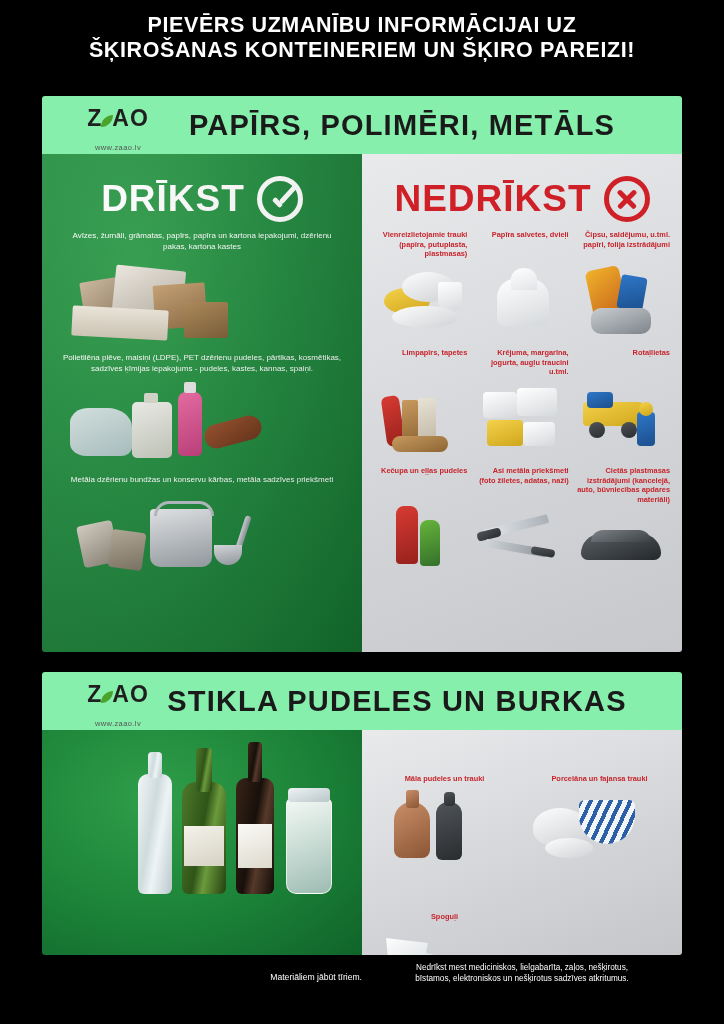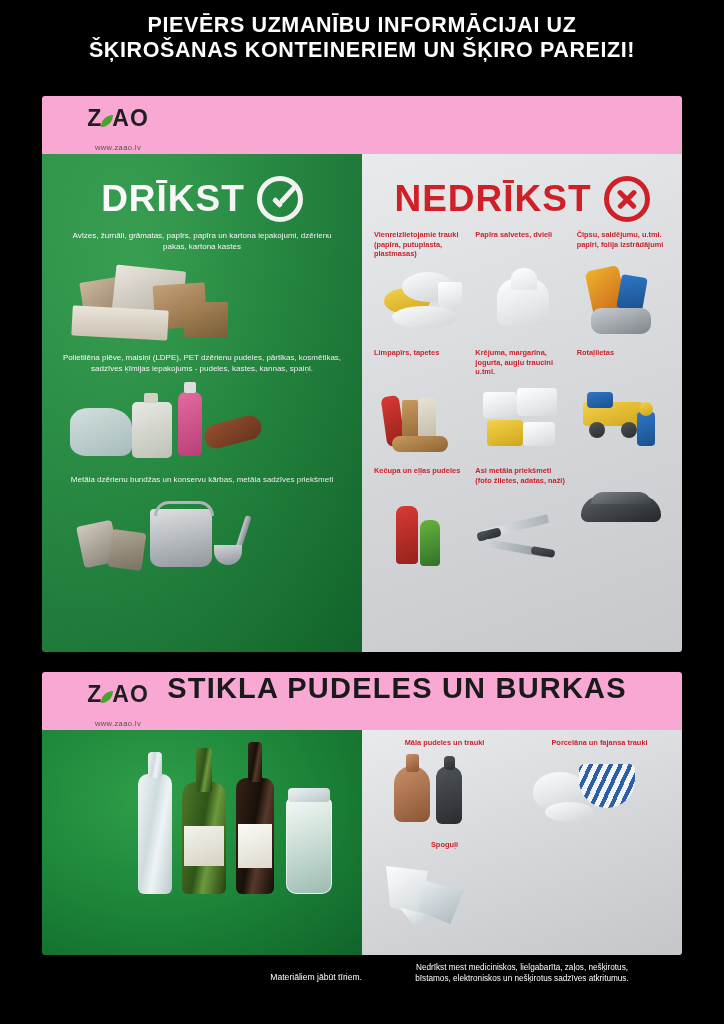--- a/index.html
+++ b/index.html
@@ -28,22 +28,23 @@
     left: 42px; right: 42px;
     border-radius: 3px;
     overflow: hidden;
   }
   .panel-1 { top: 96px; height: 556px; }
   .panel-2 { top: 672px; height: 283px; }
 
   .panel-head {
     position: relative;
     height: 58px;
-    background: #f9a8d4;
+    background: #86efac;
     display: flex;
+    align-items: center;
   }
   .panel-2 .panel-head { height: 58px; }
 
   .logo {
     position: absolute;
     left: 22px; top: 10px;
     width: 108px;
     text-align: center;
   }
   .logo .mark {
@@ -143,21 +144,21 @@
     padding: 0 6px 4px 6px; font-weight: normal;
   }
   .yes-art { position: relative; height: 92px; }
 
   
   .no-grid {
     display: grid;
     grid-template-columns: 1fr 1fr 1fr;
     gap: 2px 4px;
   }
-  .no-cell { text-align: left; }
+  .no-cell { text-align: right; }
   .no-cap {
     color: #c8242c; font-size: 7.4px; line-height: 9.6px;
     font-weight: bold; min-height: 30px; padding: 0 2px;
   }
   .no-art { height: 86px; position: relative; }
 
   
   .glass-body { display: flex; height: calc(100% - 58px); }
   .glass-left {
     width: 50%;
@@ -165,21 +166,21 @@
     position: relative;
   }
   .glass-right {
     width: 50%;
     background: linear-gradient(160deg, #e9eaec 0%, #d2d4d7 60%, #c4c6c9 100%);
     padding: 8px 8px;
   }
   .glass-grid {
     display: grid; grid-template-columns: 1fr 1fr; gap: 2px 6px;
   }
-  .glass-cell { text-align: center; }
+  .glass-cell { text-align: center; margin-top: 36px; }
   .glass-cap { color: #c8242c; font-size: 7.4px; font-weight: bold; line-height: 10px; min-height: 12px; }
   .glass-art { height: 88px; position: relative; }
 
   
   .footer {
     position: absolute; left: 42px; right: 42px; top: 962px;
     display: flex; color: #fff;
   }
   .footer .f-left {
     width: 50%; text-align: right; font-size: 8.6px; padding-top: 10px;
@@ -243,20 +244,21 @@
 
   <div class="panel panel-1">
 
     <div class="panel-head">
       <div class="logo">
         <div class="mark">
           <span>Z</span><span class="leaf"></span><span>AO</span>
         </div>
         <div class="url">www.zaao.lv</div>
       </div>
+      <div class="panel-title">PAPĪRS,  POLIMĒRI,  METĀLS</div>
     </div>
 
     <div class="panel-body">
 
       <div class="side-yes">
         <div class="hdr-yes">
           <div class="word">DRĪKST</div>
           <div class="circle-ok"></div>
         </div>
 
@@ -371,20 +373,21 @@
             <div class="no-cap">Asi metāla priekšmeti (foto žiletes, adatas, naži)</div>
             <div class="no-art">
               <span class="obj" style="left:10px;top:26px;width:66px;height:9px;background:linear-gradient(90deg,#e8ebee,#a9b0b6);transform:rotate(-14deg);border-radius:2px;"></span>
               <span class="obj g-dark" style="left:4px;top:34px;width:24px;height:9px;transform:rotate(-14deg);"></span>
               <span class="obj" style="left:12px;top:48px;width:62px;height:8px;background:linear-gradient(90deg,#cfd4d8,#8d949a);transform:rotate(10deg);border-radius:2px;"></span>
               <span class="obj g-dark" style="left:58px;top:52px;width:24px;height:8px;transform:rotate(10deg);"></span>
             </div>
           </div>
 
           <div class="no-cell">
+            <div class="no-cap">Cietās plastmasas izstrādājumi (kancelejā, auto, būvniecības apdares materiāli)</div>
             <div class="no-art">
               <span class="obj" style="left:6px;top:30px;width:80px;height:26px;background:linear-gradient(160deg,#5a5f63,#24282b);border-radius:40px 40px 14px 14px;"></span>
               <span class="obj" style="left:16px;top:26px;width:60px;height:12px;background:linear-gradient(160deg,#7b8186,#3c4145);border-radius:30px 30px 0 0;"></span>
             </div>
           </div>
 
         </div>
       </div>
     </div>
   </div>

